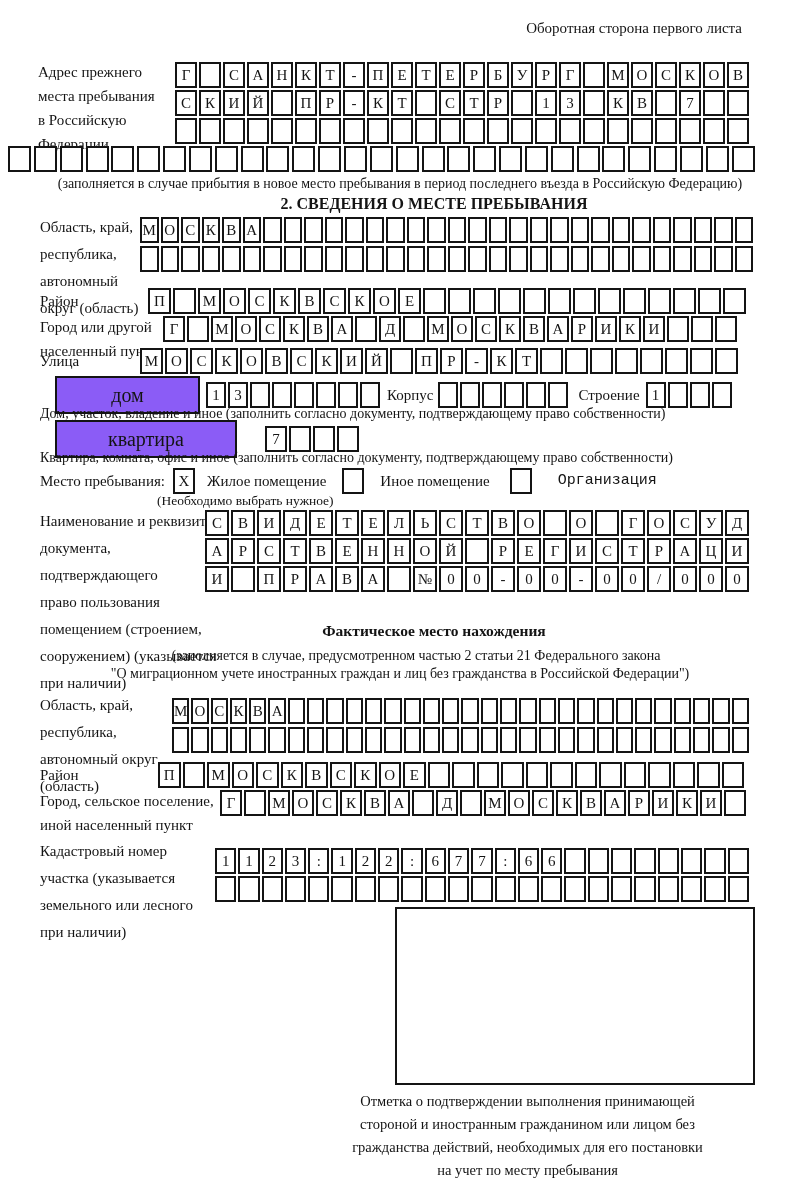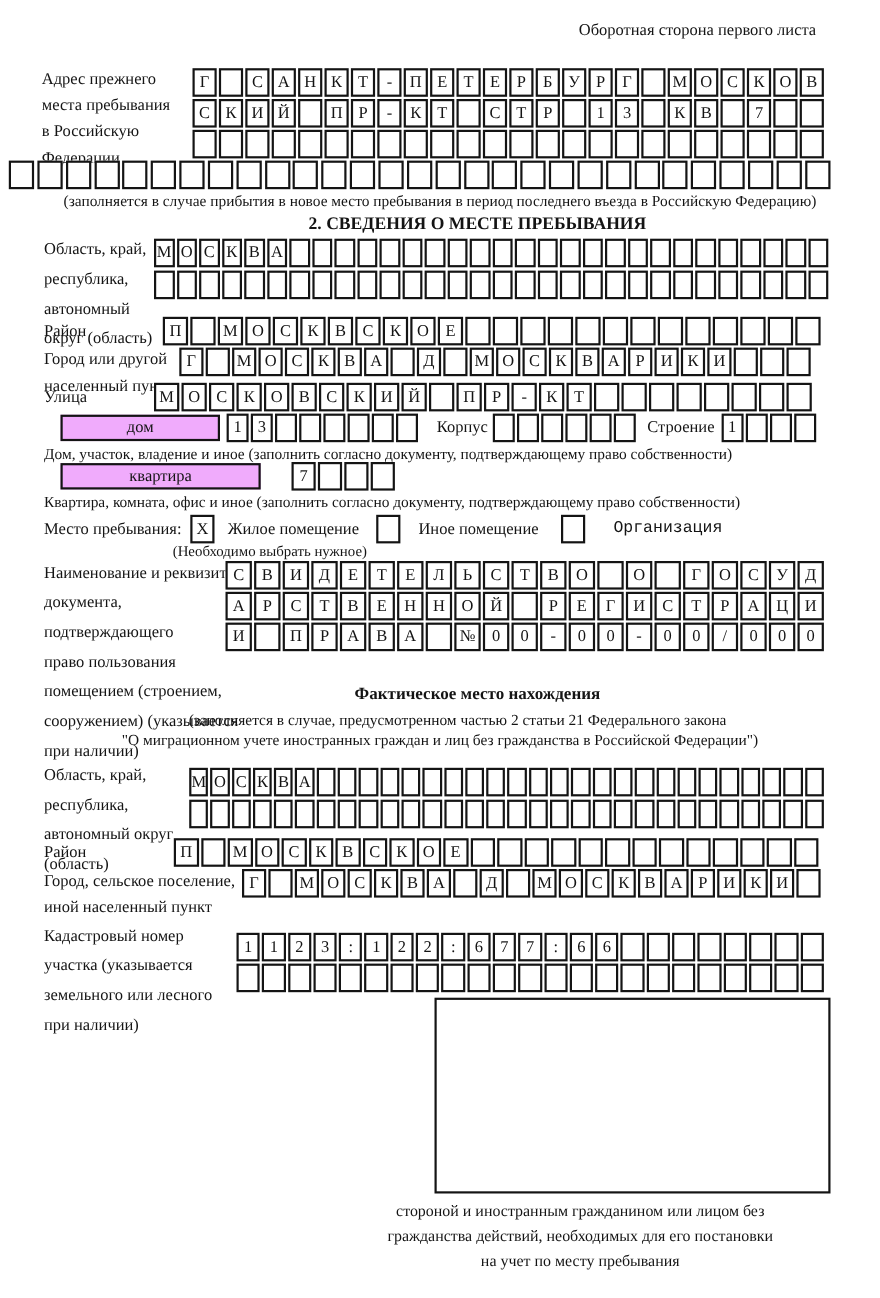--- a/index.html
+++ b/index.html
@@ -23,22 +23,22 @@
     flex:none;box-sizing:border-box;
     width:var(--cw,22px);height:var(--ch,26px);
     border:2px solid #141414;margin-right:var(--cg,2px);
     display:flex;align-items:center;justify-content:center;
     font-size:15px;line-height:1;background:#fff;
   }
   .cells.spread{justify-content:space-between;}
   .cells.spread .cell{margin-right:0;}
 
   .field-box{
-    position:static;box-sizing:border-box;border:2px solid #141414;height:24px;
-    display:flex;align-items:center;justify-content:center;font-size:15px;background:#f0abfc;flex:none;
+    position:static;box-sizing:border-box;border:2px solid #141414;height:38px;
+    display:flex;align-items:center;justify-content:center;font-size:20px;background:#8b5cf6;flex:none;
   }
   .inline-row{display:flex;align-items:center;position:absolute;}
   .stamp{position:absolute;border:2px solid #141414;background:#fff;}
 </style>
 </head>
 <body>
 
 <div class="page">
 
   <div class="abs lbl" style="top:16px;right:58px;">Оборотная сторона первого листа</div>
@@ -325,21 +325,21 @@
     <div class="cells" style="position:static;margin-left:6px;--cw:20px;--cg:2px;">
         <span class="cell">1</span>
         <span class="cell">3</span>
         <span class="cell"></span>
         <span class="cell"></span>
         <span class="cell"></span>
         <span class="cell"></span>
         <span class="cell"></span>
         <span class="cell"></span>
       </div>
-    <div class="lbl" style="margin-left:15px;font-family:Liberation Serif, serif;">Корпус</div>
+    <div class="lbl" style="margin-left:5px;font-family:Liberation Serif, serif;">Корпус</div>
     <div class="cells" style="position:static;margin-left:5px;--cw:20px;--cg:2px;">
         <span class="cell"></span>
         <span class="cell"></span>
         <span class="cell"></span>
         <span class="cell"></span>
         <span class="cell"></span>
         <span class="cell"></span>
       </div>
     <div class="lbl" style="margin-left:8px;">Строение</div>
     <div class="cells" style="position:static;margin-left:6px;--cw:20px;--cg:2px;">
@@ -641,18 +641,19 @@
       <span class="cell"></span>
       <span class="cell"></span>
       <span class="cell"></span>
       <span class="cell"></span>
       <span class="cell"></span>
       <span class="cell"></span>
     </div>
 
   <div class="stamp" style="left:395px;top:907px;width:356px;height:174px;"></div>
   <div class="abs note" style="left:295px;top:1090px;width:465px;text-align:center;line-height:23px;font-size:14.5px;">
+      <div>Отметка о подтверждении выполнения принимающей</div>
       <div>стороной и иностранным гражданином или лицом без</div>
       <div>гражданства действий, необходимых для его постановки</div>
       <div>на учет по месту пребывания</div>
     </div>
 
 </div>
 
 </body></html>

